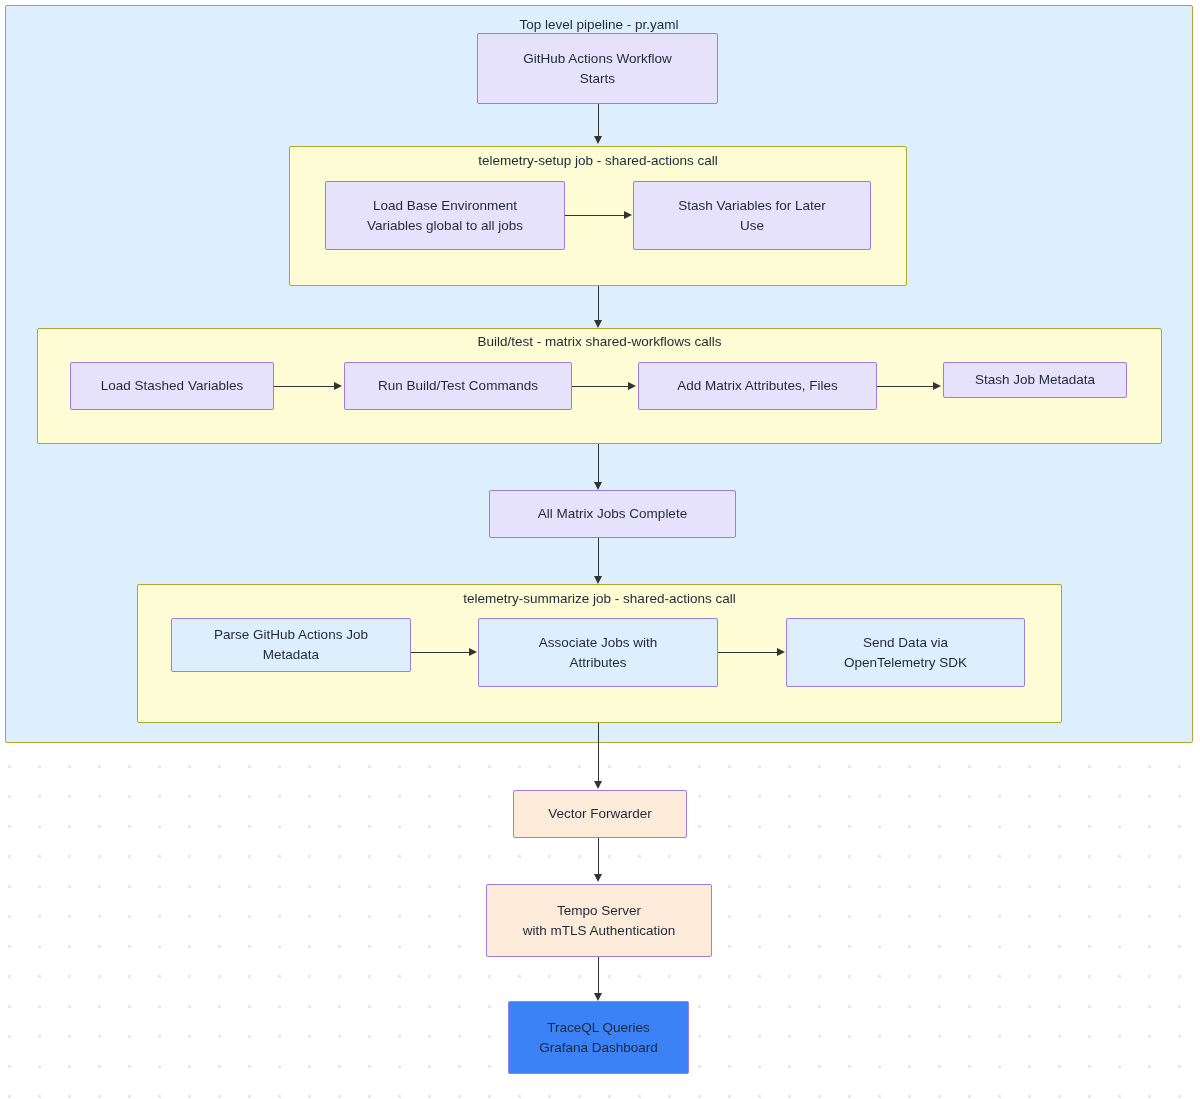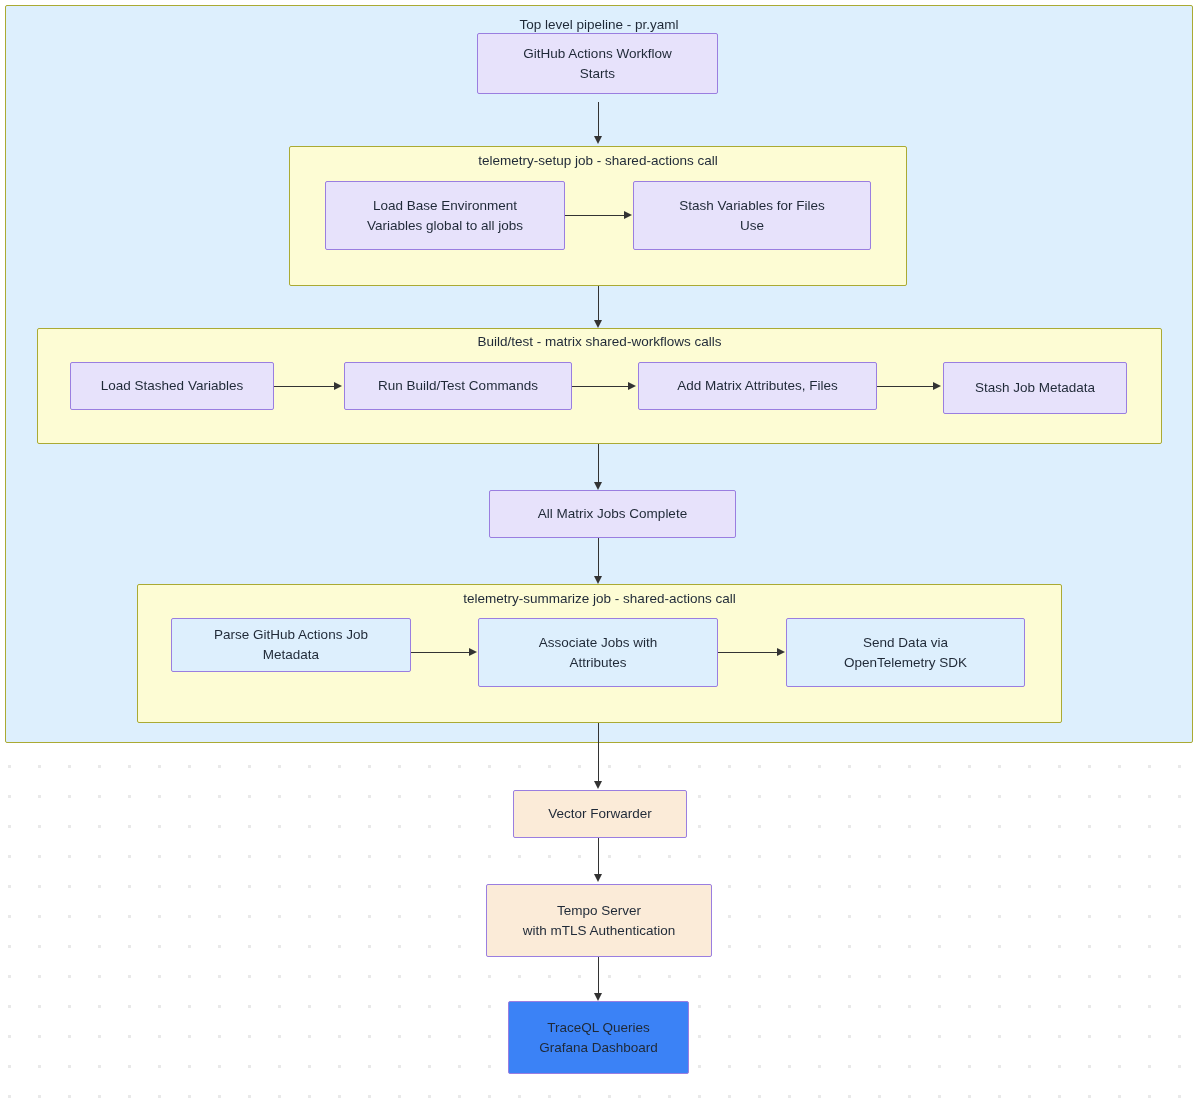--- a/index.html
+++ b/index.html
@@ -147,48 +147,48 @@
 
 <div class="edge v" style="left:598px; top:723px; height:60px;"></div>
 <div class="arrow down" style="left:594px; top:781px;"></div>
 
 <div class="edge v" style="left:598px; top:838px; height:38px;"></div>
 <div class="arrow down" style="left:594px; top:874px;"></div>
 
 <div class="edge v" style="left:598px; top:957px; height:38px;"></div>
 <div class="arrow down" style="left:594px; top:993px;"></div>
 
-<div class="node lavender" style="left:477px; top:33px; width:241px; height:61px;">
+<div class="node lavender" style="left:477px; top:33px; width:241px; height:71px;">
   <span class="line">GitHub Actions Workflow</span>
   <span class="line">Starts</span>
 </div>
 
 <div class="node lavender" style="left:325px; top:181px; width:240px; height:69px;">
   <span class="line">Load Base Environment</span>
   <span class="line">Variables global to all jobs</span>
 </div>
 
 <div class="node lavender" style="left:633px; top:181px; width:238px; height:69px;">
-  <span class="line">Stash Variables for Files</span>
+  <span class="line">Stash Variables for Later</span>
   <span class="line">Use</span>
 </div>
 
 <div class="node lavender" style="left:70px; top:362px; width:204px; height:48px;">
   <span class="line">Load Stashed Variables</span>
 </div>
 
 <div class="node lavender" style="left:344px; top:362px; width:228px; height:48px;">
   <span class="line">Run Build/Test Commands</span>
 </div>
 
 <div class="node lavender" style="left:638px; top:362px; width:239px; height:48px;">
   <span class="line">Add Matrix Attributes, Files</span>
 </div>
 
-<div class="node lavender" style="left:943px; top:362px; width:184px; height:52px;">
+<div class="node lavender" style="left:943px; top:362px; width:184px; height:36px;">
   <span class="line">Stash Job Metadata</span>
 </div>
 
 <div class="node lavender" style="left:489px; top:490px; width:247px; height:48px;">
   <span class="line">All Matrix Jobs Complete</span>
 </div>
 
 <div class="node skyblue" style="left:171px; top:618px; width:240px; height:54px;">
   <span class="line">Parse GitHub Actions Job</span>
   <span class="line">Metadata</span>

